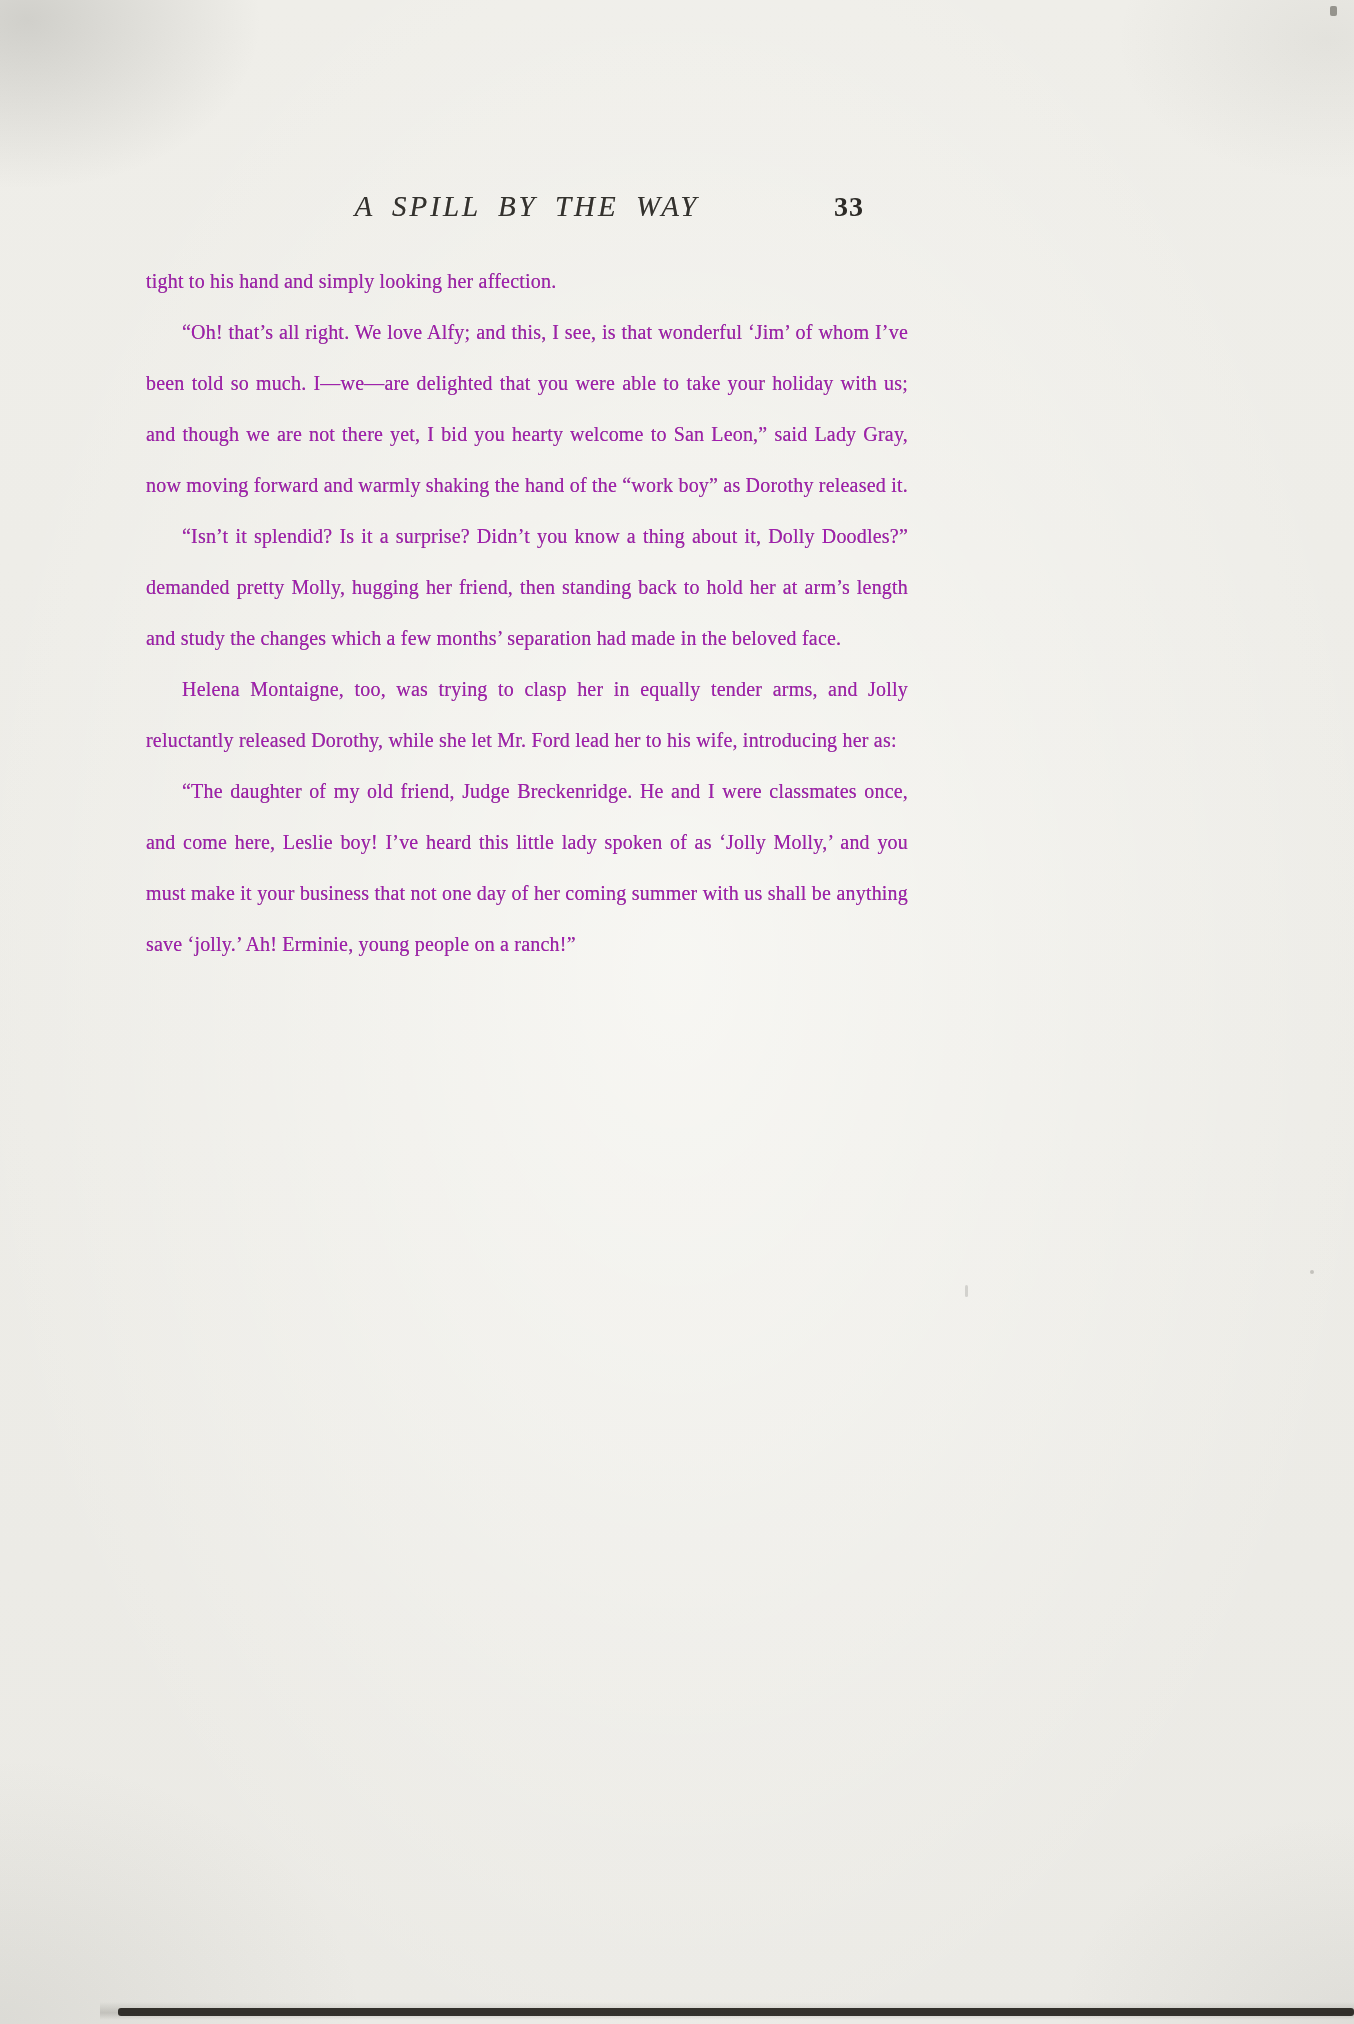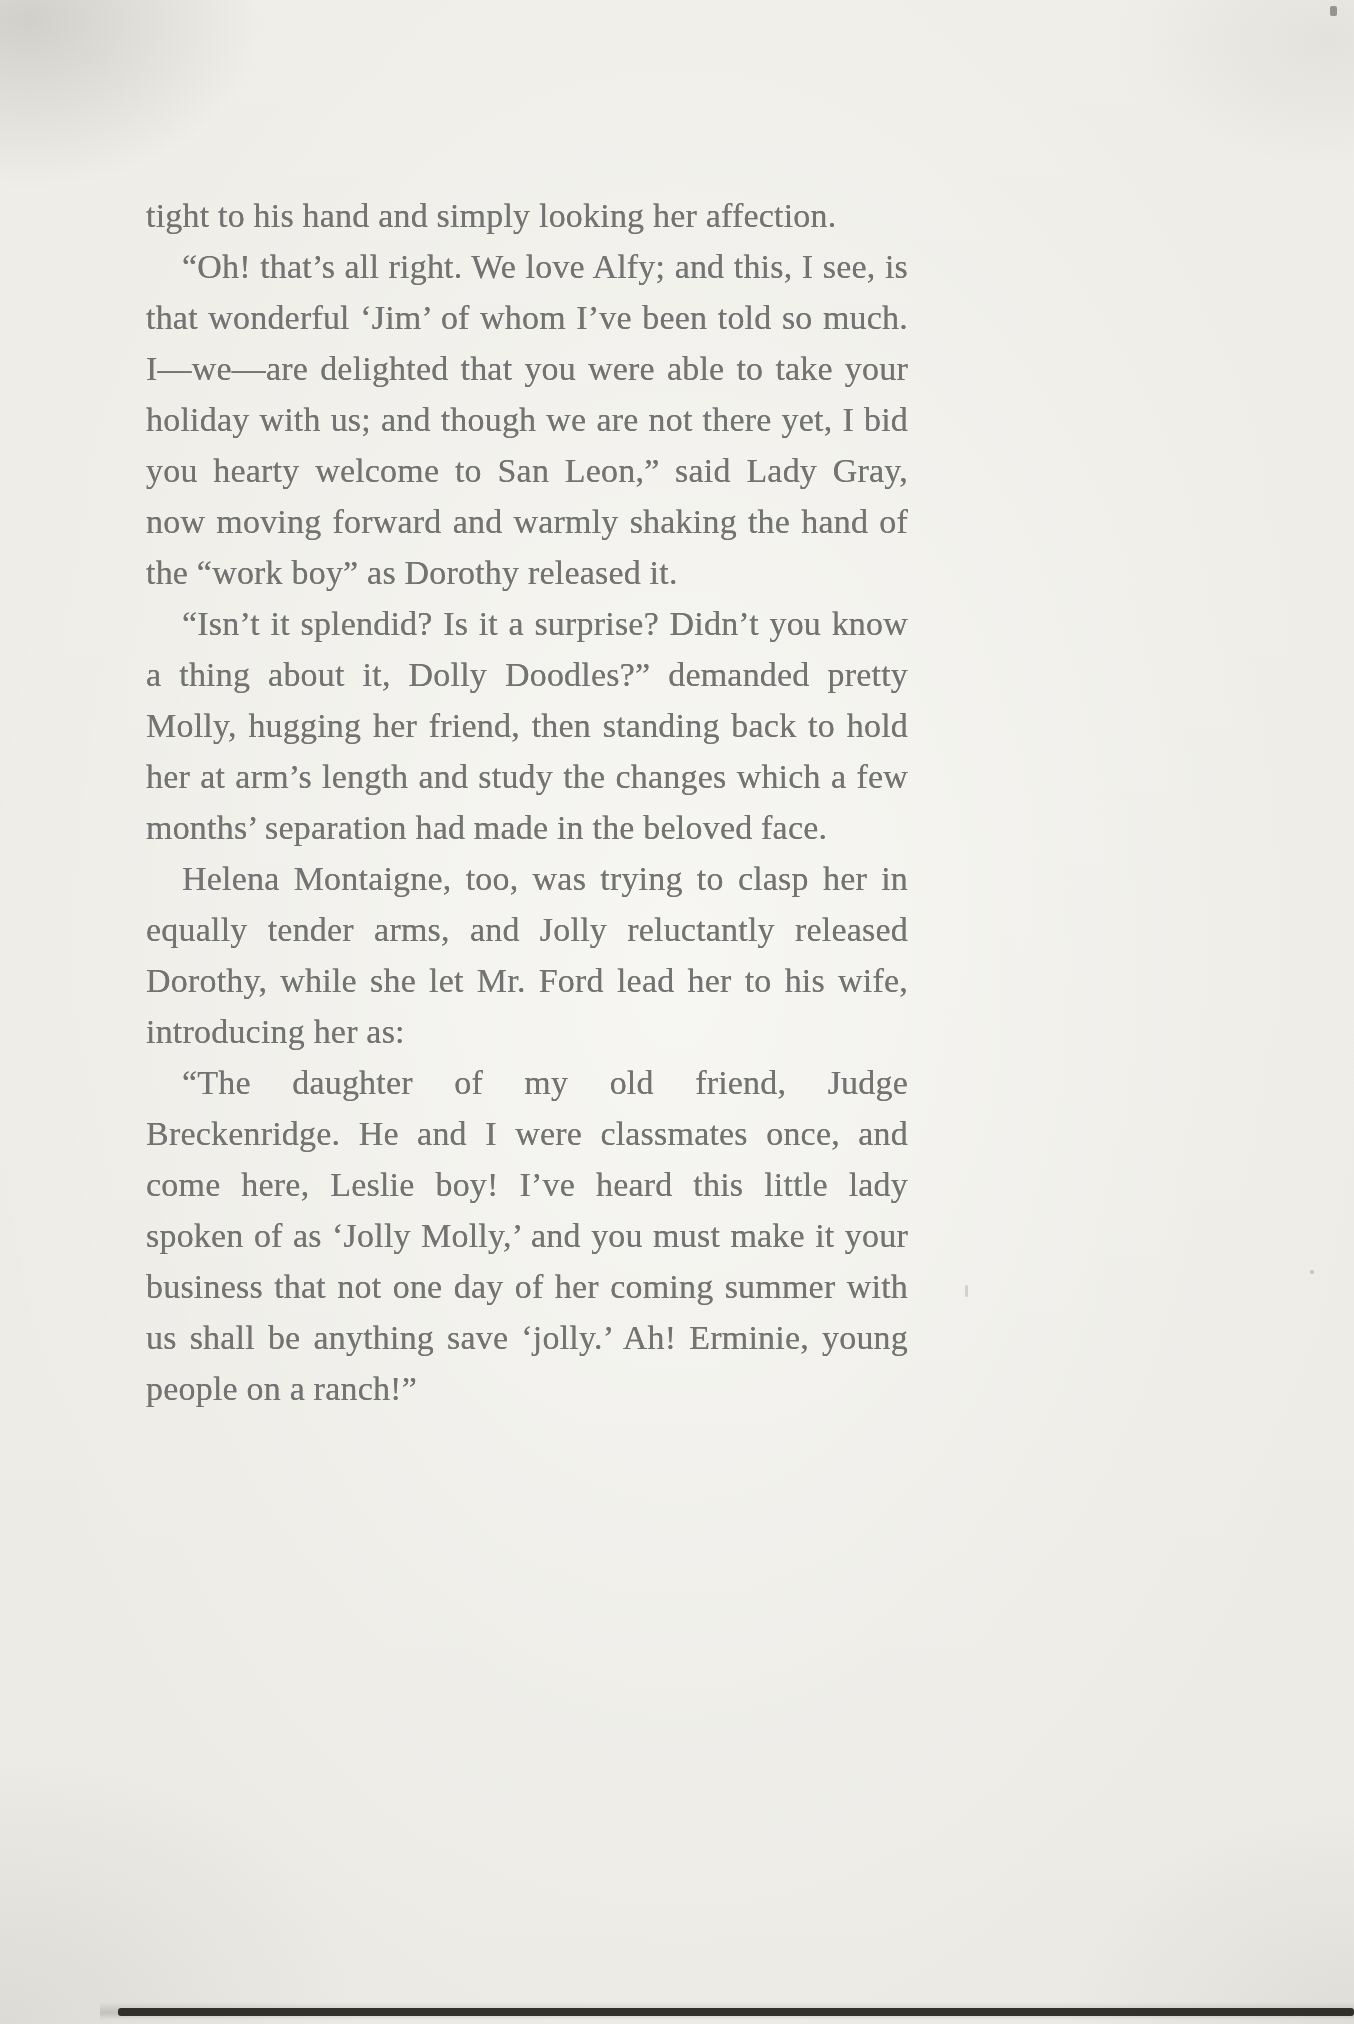--- a/index.html
+++ b/index.html
@@ -34,23 +34,23 @@
     color:#34322e;
     text-shadow:0 0 0.5px rgba(46,44,40,0.55);
   }
   .folio{
     position:absolute;right:44px;top:1px;
     font-size:28px;font-weight:700;letter-spacing:1px;
     font-style:normal;color:#2c2a26;
   }
 
   .body-text{
-    font-size:34px;line-height:51px;text-align:justify;
+    font-size:20px;line-height:51px;text-align:justify;
     letter-spacing:0.2px;
-    color:#737373;
+    color:#a21caf;
     text-shadow:0 0 0.5px rgba(46,44,40,0.55);
   }
   .para{margin:0;text-indent:36px;}
   .para.no-indent{text-indent:0;}
 
   .scan-edge{
     position:absolute;left:118px;bottom:8px;width:1236px;height:8px;
     background:#16140f;opacity:0.85;border-radius:3px;
   }
   .scan-edge-soft{
@@ -60,20 +60,24 @@
 </style>
 </head>
 <body>
 
 <div class="paper"></div>
 <div class="speck s1"></div>
 <div class="speck s2"></div>
 <div class="speck s3"></div>
 
 <div class="page-inner">
+  <header class="running-head">
+    <span class="head-title">A SPILL BY THE WAY</span>
+    <span class="folio">33</span>
+  </header>
 
   <main class="body-text">
     <p class="para no-indent">tight to his hand and simply looking her affection.</p>
     <p class="para">“Oh! that’s all right. We love Alfy; and this, I see, is that wonderful ‘Jim’ of whom I’ve been told so much. I—we—are delighted that you were able to take your holiday with us; and though we are not there yet, I bid you hearty welcome to San Leon,” said Lady Gray, now moving forward and warmly shaking the hand of the “work boy” as Dorothy released it.</p>
     <p class="para">“Isn’t it splendid? Is it a surprise? Didn’t you know a thing about it, Dolly Doodles?” demanded pretty Molly, hugging her friend, then standing back to hold her at arm’s length and study the changes which a few months’ separation had made in the beloved face.</p>
     <p class="para">Helena Montaigne, too, was trying to clasp her in equally tender arms, and Jolly reluctantly released Dorothy, while she let Mr. Ford lead her to his wife, introducing her as:</p>
     <p class="para">“The daughter of my old friend, Judge Breckenridge. He and I were classmates once, and come here, Leslie boy! I’ve heard this little lady spoken of as ‘Jolly Molly,’ and you must make it your business that not one day of her coming summer with us shall be anything save ‘jolly.’ Ah! Erminie, young people on a ranch!”</p>
   </main>
 </div>
 

